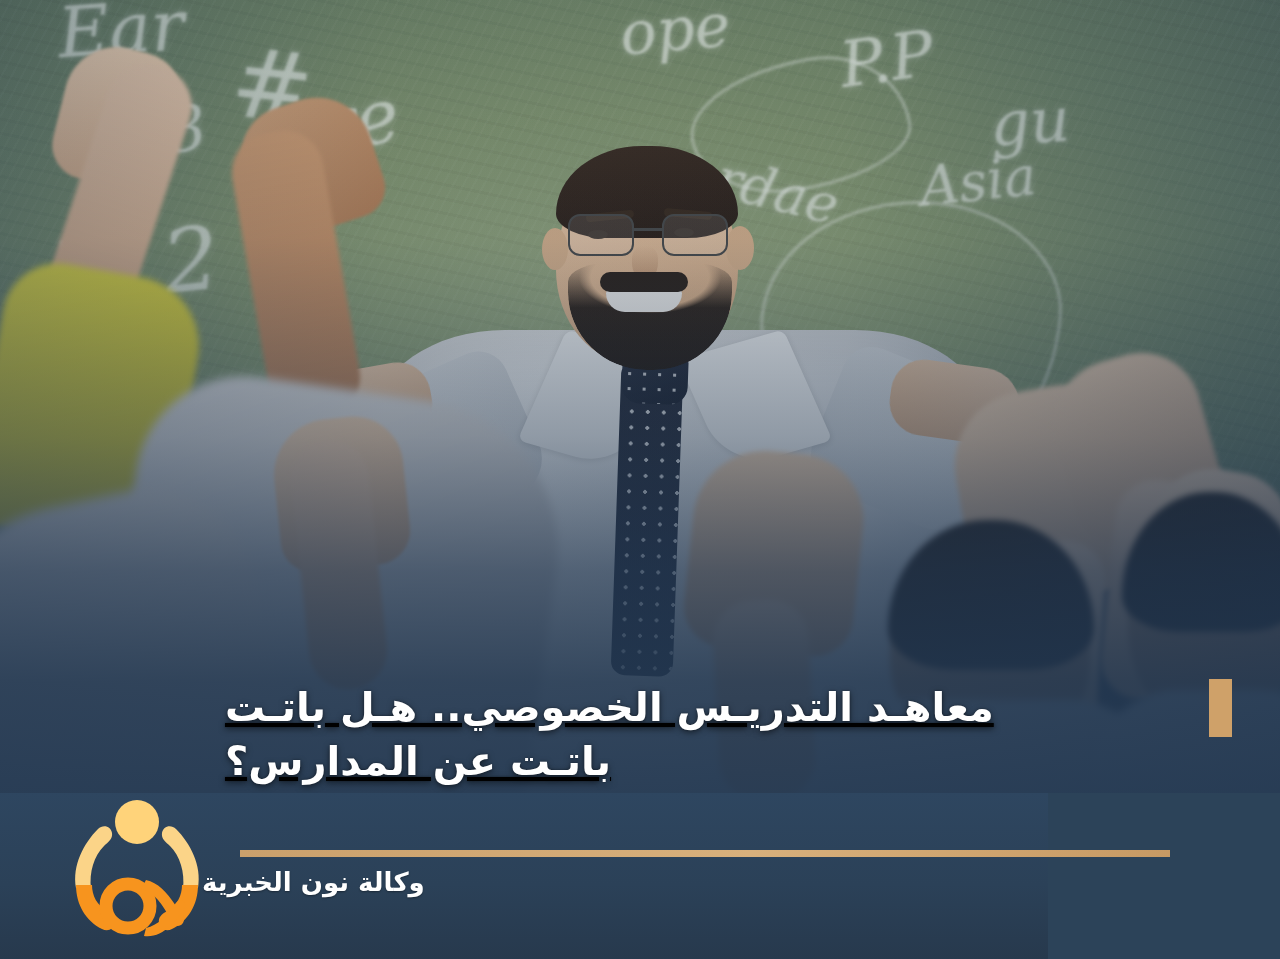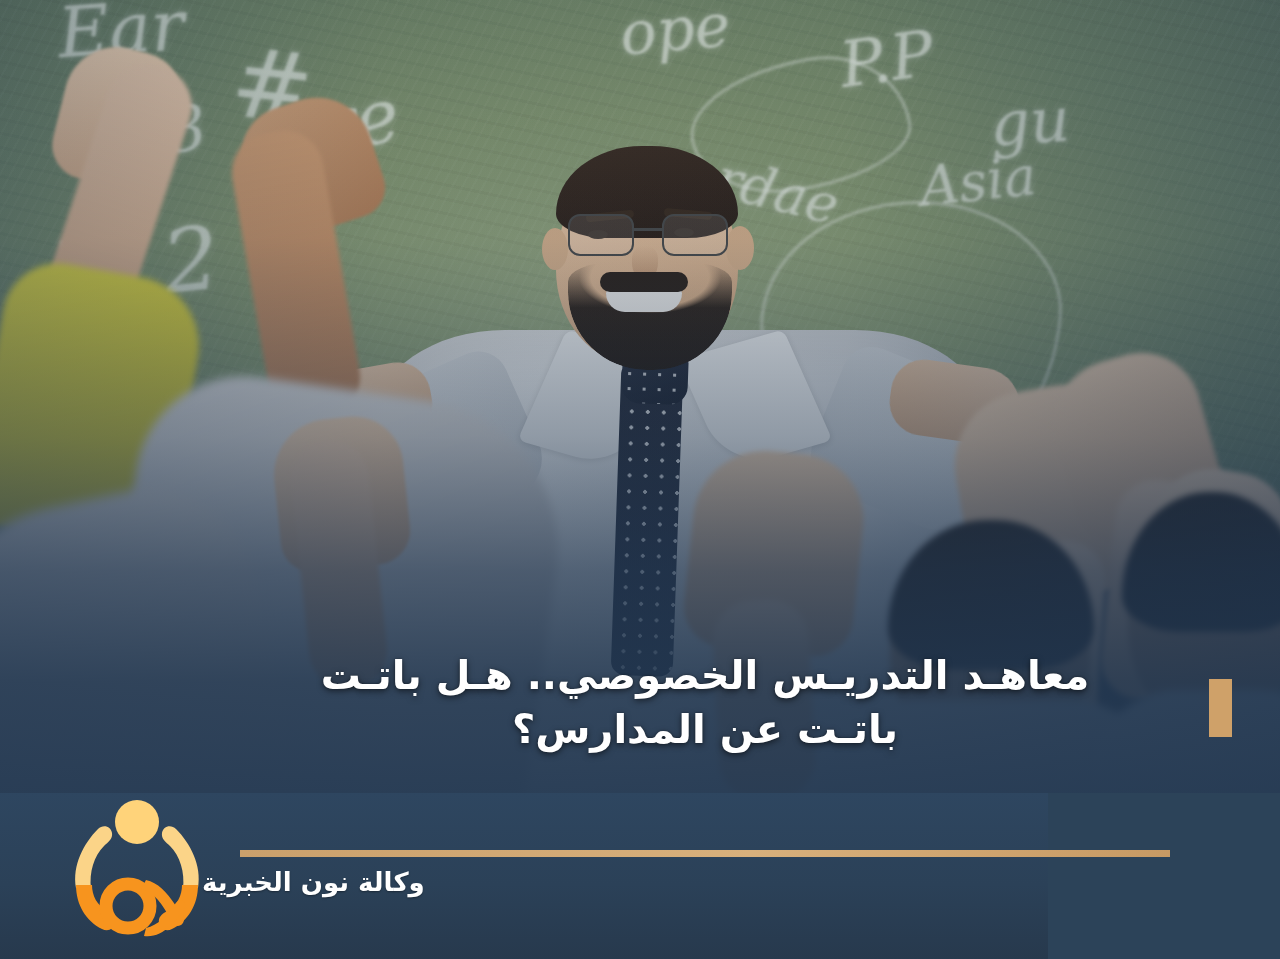--- a/index.html
+++ b/index.html
@@ -295,24 +295,25 @@
         rgba(38,60,88,.30) 0%,
         rgba(38,60,88,.10) 30%,
         rgba(38,60,88,.10) 66%,
         rgba(38,60,88,.34) 100%);
   }
 
   
   .headline{
     position:absolute;
     right:95px;
-    top:648px;
+    top:680px;
     width:960px;
-    text-align:center;
+    text-align:left;
     direction:rtl;
+    text-decoration:underline;
   }
   .headline-line{
     display:block;
     color:#ffffff;
     font-family:"DejaVu Sans", sans-serif;
     font-weight:bold;
     font-size:40px;
     line-height:54px;
     letter-spacing:.5px;
     text-shadow:0 2px 6px rgba(0,0,0,.55), 0 0 2px rgba(0,0,0,.35);

